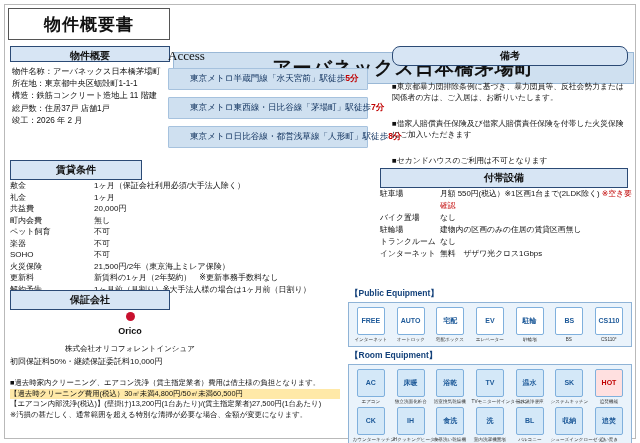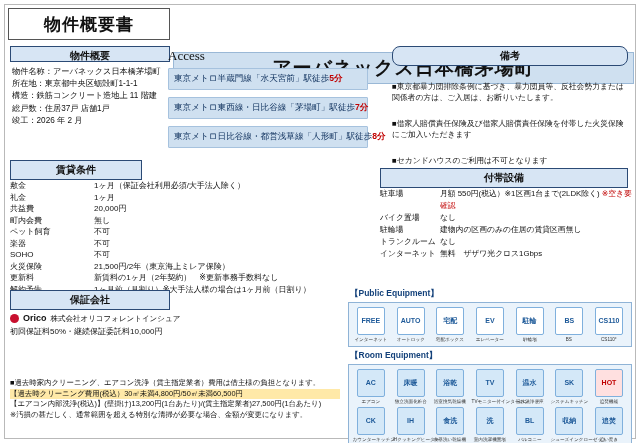--- a/index.html
+++ b/index.html
@@ -37,21 +37,21 @@
   .outline{
     position:absolute;left:10px;top:46px;width:160px;height:16px;
   }
   .outline-body{position:absolute;left:12px;top:66px;width:180px;font-size:8.2px;line-height:12.2px;}
 
   
   .access-title{position:absolute;left:168px;top:48px;font-size:13px;font-family:"Liberation Serif","DejaVu Serif",serif;}
   .access-list{position:absolute;left:168px;top:68px;width:200px;}
   .access-item{
     background:#cfe0f0;border:1px solid #a6c2de;color:#0d2f5c;
-    font-size:8.6px;padding:4px 5px;margin-bottom:7px;border-radius:1px;
+    font-size:8.6px;padding:4px 21px;margin-bottom:7px;border-radius:1px;
     position:relative;white-space:nowrap;
   }
   .walk-min{color:#c00000;font-weight:bold;}
 
   
   .remarks-label{position:absolute;left:392px;top:46px;width:236px;border-radius:8px;}
   .remarks-body{position:absolute;left:392px;top:66px;width:236px;font-size:7.8px;line-height:11px;}
   .remarks-body p{margin:15px 0 5px 0;}
 
   
@@ -65,21 +65,21 @@
   .fac-label{position:absolute;left:380px;top:168px;width:248px;}
   .fac-body{position:absolute;left:380px;top:188px;width:252px;font-size:7.8px;line-height:12px;}
   .fac-row{display:flex;}
   .fac-k{width:60px;flex:none;}
   .fac-v{flex:1;}
   .red{color:#c00000;}
 
   
   .gua-label{position:absolute;left:10px;top:290px;width:160px;}
   .gua-body{position:absolute;left:10px;top:312px;width:240px;font-size:8px;line-height:13px;}
-  .orico{display:flex;align-items:center;gap:4px;font-size:9px;font-weight:bold;}
+  .orico{display:flex;align-items:center;gap:4px;font-size:9px;font-weight:bold;flex-direction:column;}
   .orico-dot{width:9px;height:9px;border-radius:50%;background:#c8102e;display:inline-block;}
   .orico-sub{font-size:7.5px;font-weight:normal;}
 
   
   .eq-wrap{position:absolute;left:348px;top:288px;width:284px;}
   .eq-head{font-size:8.5px;font-weight:bold;color:#13417a;margin:0 0 2px 2px;}
   .eq-panel{
     border:1px solid #8fb3d6;background:#eaf3fb;
     padding:3px 2px 2px 2px;box-sizing:border-box;
   }

